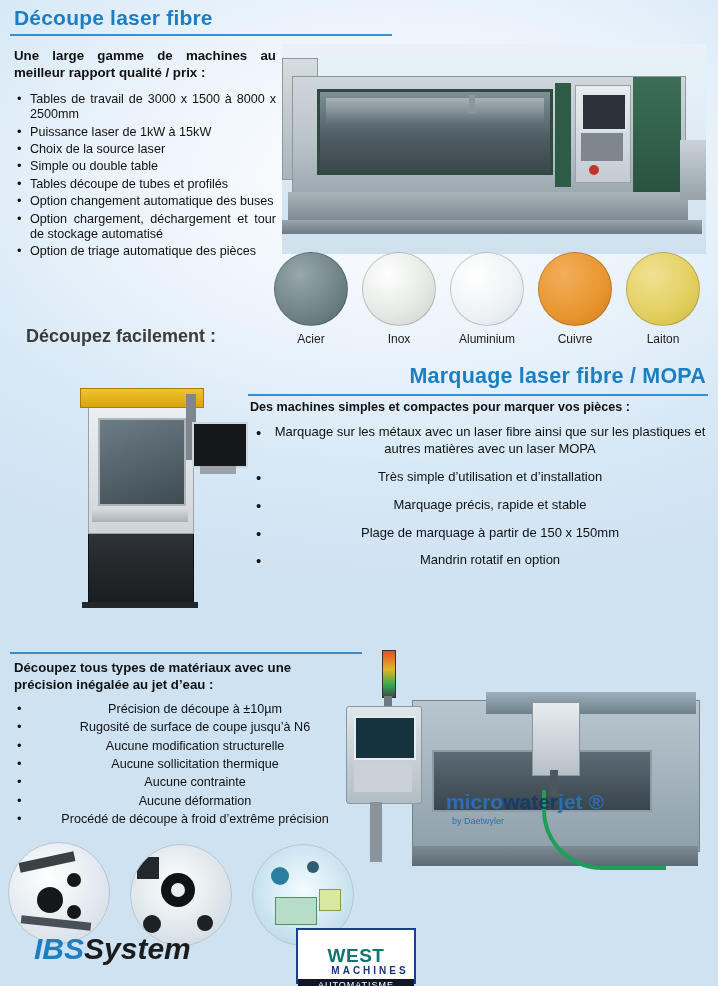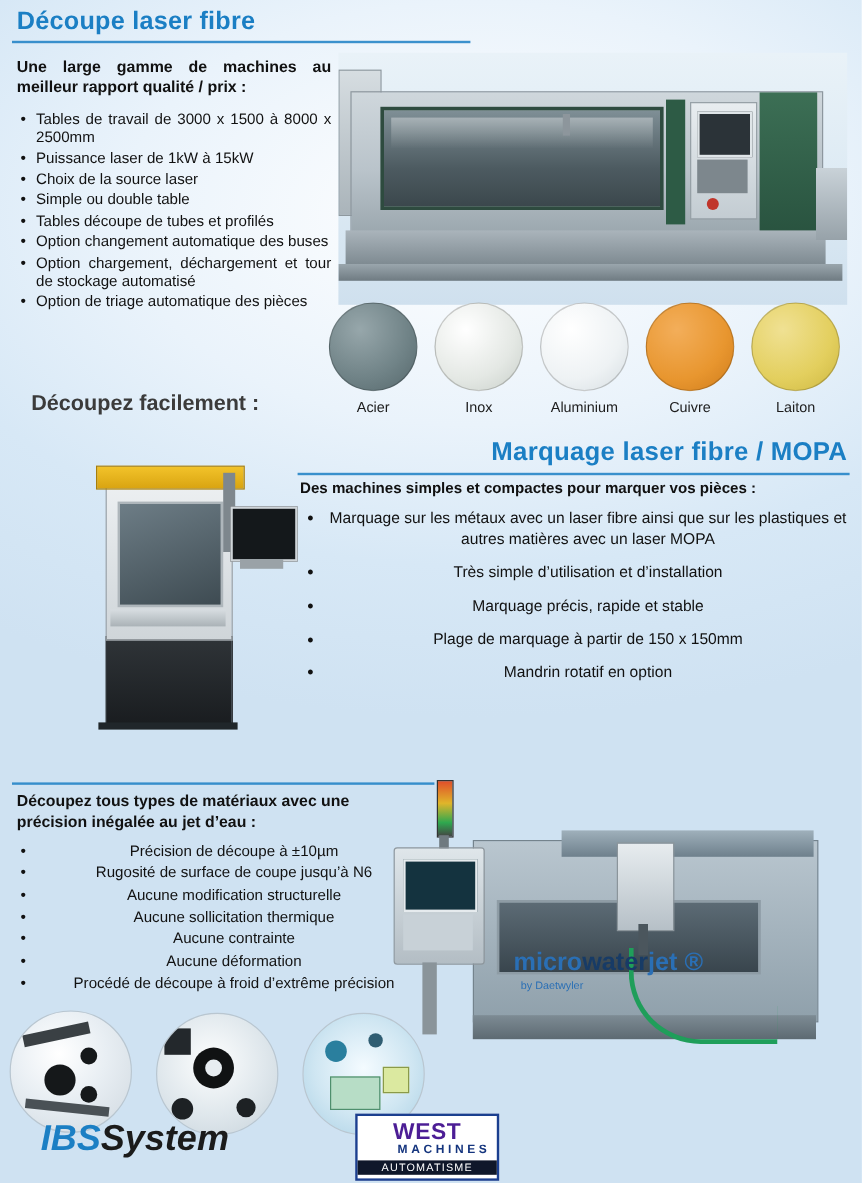--- a/index.html
+++ b/index.html
@@ -90,21 +90,21 @@
   .m2-foot{position:absolute;left:46px;top:236px;width:116px;height:6px;background:#20262a;}
 
   
   #s3-title{position:absolute;left:12px;top:624px;font-size:21px;}
   #s3-rule{position:absolute;left:10px;top:652px;width:352px;}
   #s3-intro{position:absolute;left:14px;top:660px;width:330px;font-size:13.2px;font-weight:bold;line-height:1.25;}
   #s3-list{position:absolute;left:14px;top:702px;width:346px;font-size:12.6px;text-align:center;}
   #s3-list li{margin-bottom:3px;}
 
   
-  .machine3{position:absolute;left:318px;top:640px;width:376px;height:250px;}
+  .machine3{position:absolute;left:336px;top:640px;width:376px;height:250px;}
   .m3-body{position:absolute;left:76px;top:60px;width:286px;height:150px;background:linear-gradient(180deg,#b9c6cf,#8fa0ab);border:1px solid #74838d;}
   .m3-tank{position:absolute;left:96px;top:110px;width:216px;height:58px;background:linear-gradient(180deg,#5c6b75,#39454d);border:2px solid #8e9ca5;}
   .m3-gantry{position:absolute;left:150px;top:52px;width:210px;height:22px;background:linear-gradient(180deg,#9fb0bb,#6e808c);}
   .m3-head{position:absolute;left:196px;top:62px;width:46px;height:72px;background:linear-gradient(180deg,#e7ecef,#b6c0c7);border:1px solid #8b959b;}
   .m3-nozzle{position:absolute;left:214px;top:130px;width:8px;height:26px;background:#4b565d;}
   .m3-ctrl{position:absolute;left:10px;top:66px;width:74px;height:96px;background:linear-gradient(180deg,#dfe6ea,#b3bdc4);border:1px solid #8e979d;border-radius:3px;}
   .m3-ctrlscr{position:absolute;left:18px;top:76px;width:58px;height:40px;background:#14333f;border:2px solid #e6ebee;}
   .m3-ctrlpad{position:absolute;left:18px;top:122px;width:58px;height:30px;background:#c8d1d7;}
   .m3-stand{position:absolute;left:34px;top:162px;width:12px;height:60px;background:#8a949a;}
   .m3-light{position:absolute;left:46px;top:10px;width:12px;height:46px;background:linear-gradient(180deg,#e04f2a 0%,#e0b52a 40%,#2fa84f 75%,#444 100%);border:1px solid #333;}
@@ -121,21 +121,21 @@
   .s1{left:4px;top:2px;background:radial-gradient(circle at 40% 35%,#ffffff,#e8eef3 45%,#cfd8df 100%);}
   .s2{left:126px;top:4px;background:radial-gradient(circle at 45% 40%,#fdfefe,#dfe7ec 55%,#c6d2da 100%);}
   .s3{left:248px;top:4px;background:radial-gradient(circle at 50% 45%,#f4fbff,#cfe6f2 55%,#a8cfe4 100%);}
   .dot{position:absolute;border-radius:50%;background:#15181a;}
   .sqr{position:absolute;background:#2a2f33;}
 
   
   #footer-brand{position:absolute;left:34px;top:932px;font-size:30px;font-weight:bold;font-style:italic;color:#1b1b1b;}
   #footer-brand span.blue{color:#1b7fc4;}
   .westlogo{position:absolute;left:296px;top:928px;width:116px;height:52px;background:#ffffff;border:2px solid #1b3f8f;text-align:center;}
-  .westlogo .w1{color:#4c1d95;font-weight:bold;font-size:19px;letter-spacing:.5px;line-height:1;margin-top:4px;}
+  .westlogo .w1{color:#0f766e;font-weight:bold;font-size:19px;letter-spacing:.5px;line-height:1;margin-top:16px;}
   .westlogo .w2{color:#15357e;font-weight:bold;font-size:10px;letter-spacing:3px;padding-left:28px;}
   .westlogo .w3{background:#0f172a;color:#fff;font-size:9px;letter-spacing:1px;margin-top:3px;padding:1px 0;}
 </style>
 </head>
 <body>
 
 <div class="page">
 
   <div class="sec-title" id="s1-title">Découpe laser fibre</div>
   <div class="rule" id="s1-rule"></div>

